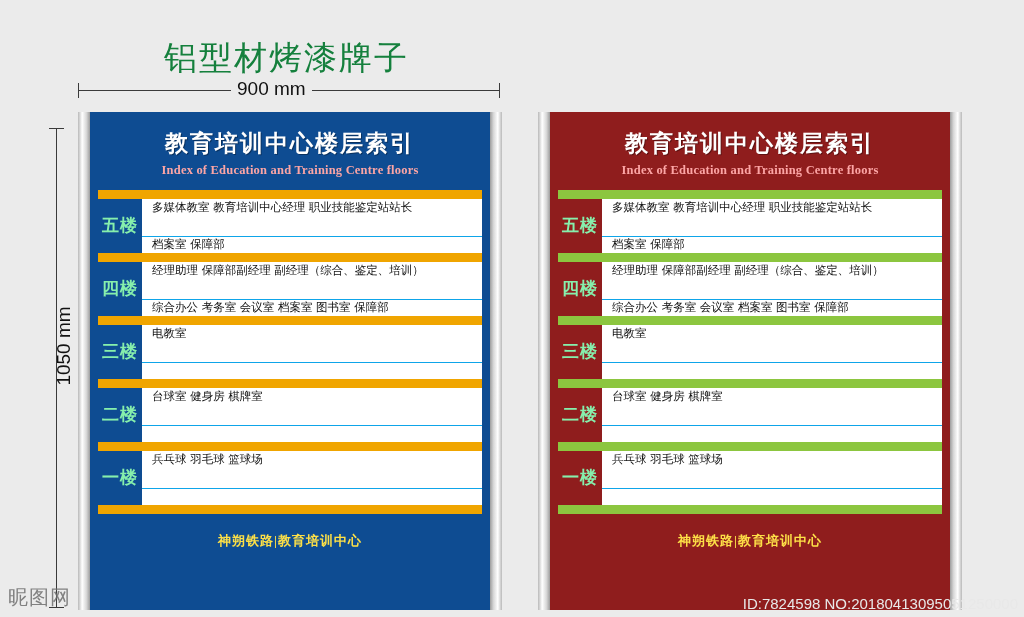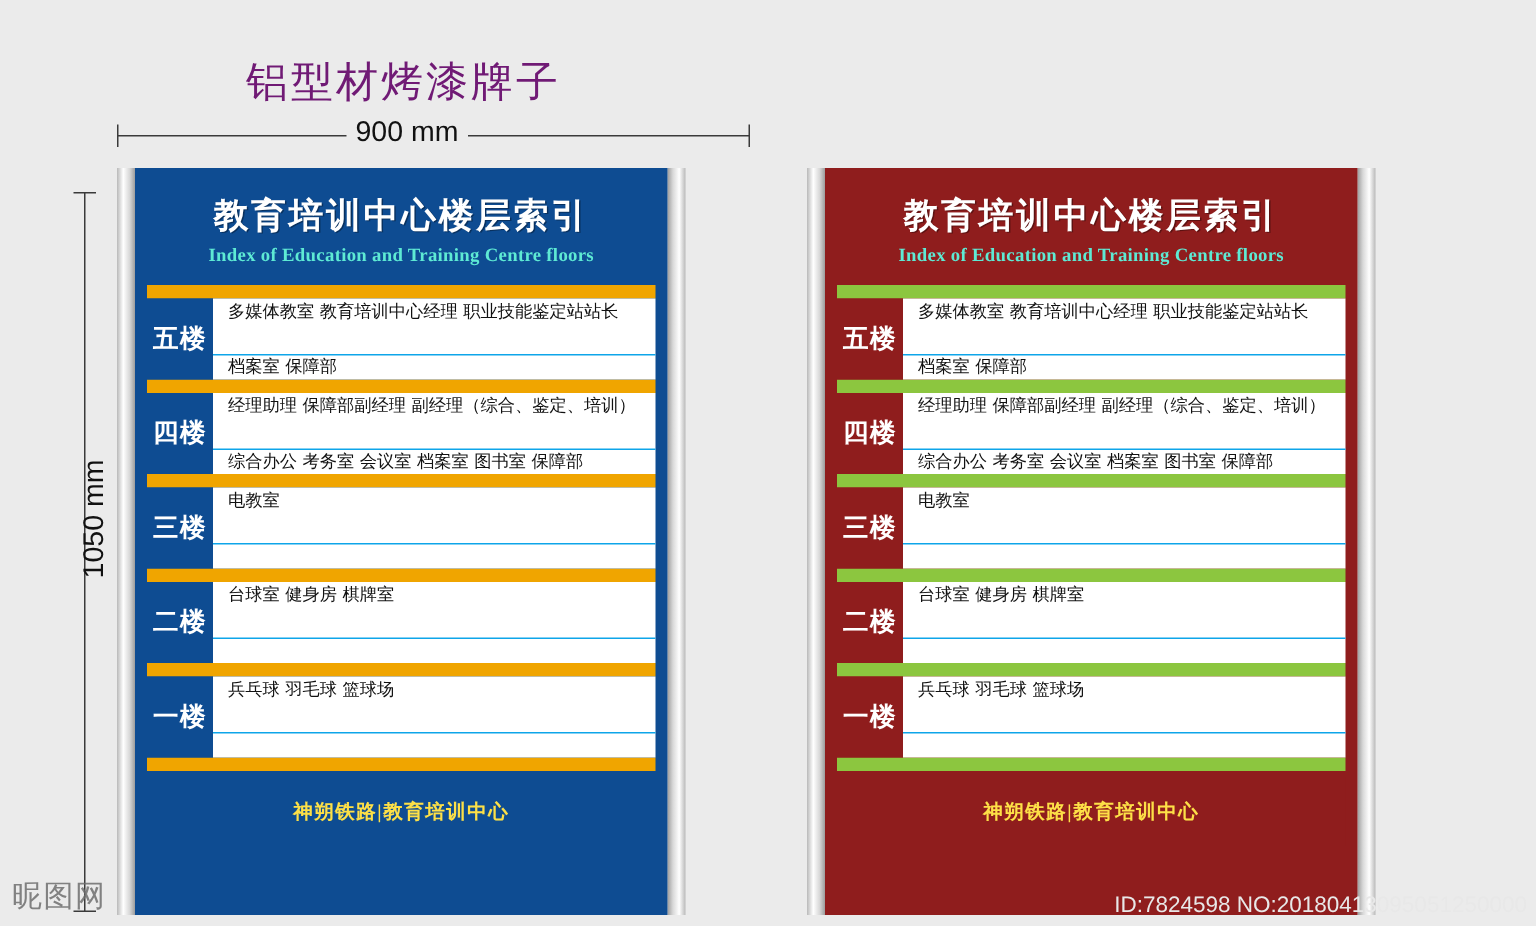--- a/index.html
+++ b/index.html
@@ -14,22 +14,22 @@
     overflow: hidden;
     font-family: "Liberation Sans", sans-serif;
   }
 
   
   .main-title {
     position: absolute;
     left: 164px;
     top: 36px;
     font-family: "Liberation Serif", serif;
-    font-size: 28px;
-    color: #701a75;
+    font-size: 33px;
+    color: #15803d;
     letter-spacing: 2px;
     white-space: nowrap;
   }
 
   
   .dim-top-line {
     position: absolute;
     left: 78px;
     top: 90px;
     width: 422px;
@@ -88,21 +88,21 @@
     color: #111;
     transform: rotate(-90deg);
     transform-origin: center center;
     white-space: nowrap;
   }
 
   
   .board-wrap {
     position: absolute;
     top: 112px;
-    width: 379px;
+    width: 424px;
     height: 498px;
   }
   .board-wrap.left  { left: 78px; }
   .board-wrap.right { left: 538px; }
 
   .frame-edge {
     position: absolute;
     top: 0;
     width: 12px;
     height: 100%;
@@ -130,21 +130,21 @@
   }
   .head-cn {
     color: #ffffff;
     font-family: "Liberation Serif", serif;
     font-weight: bold;
     font-size: 23px;
     letter-spacing: 2px;
     text-shadow: 1px 1px 0 rgba(0,0,0,.35);
   }
   .head-en {
-    color: #5eead4;
+    color: #fca5a5;
     font-family: "Liberation Serif", serif;
     font-weight: bold;
     font-size: 12.5px;
     margin-top: 4px;
     letter-spacing: .2px;
   }
 
   
   .stripe {
     height: 9px;
@@ -158,21 +158,21 @@
     align-items: stretch;
     height: 54px;
     margin: 0;
   }
   .floor-tag {
     width: 44px;
     flex: 0 0 44px;
     display: flex;
     align-items: center;
     justify-content: center;
-    color: #ffffff;
+    color: #86efac;
     font-family: "Liberation Serif", serif;
     font-weight: bold;
     font-size: 17px;
     letter-spacing: 1px;
     line-height: 1.05;
     text-align: right;
   }
   .board.blue .floor-tag { background: #0e4c92; }
   .board.red  .floor-tag { background: #8f1d1d; }
 

